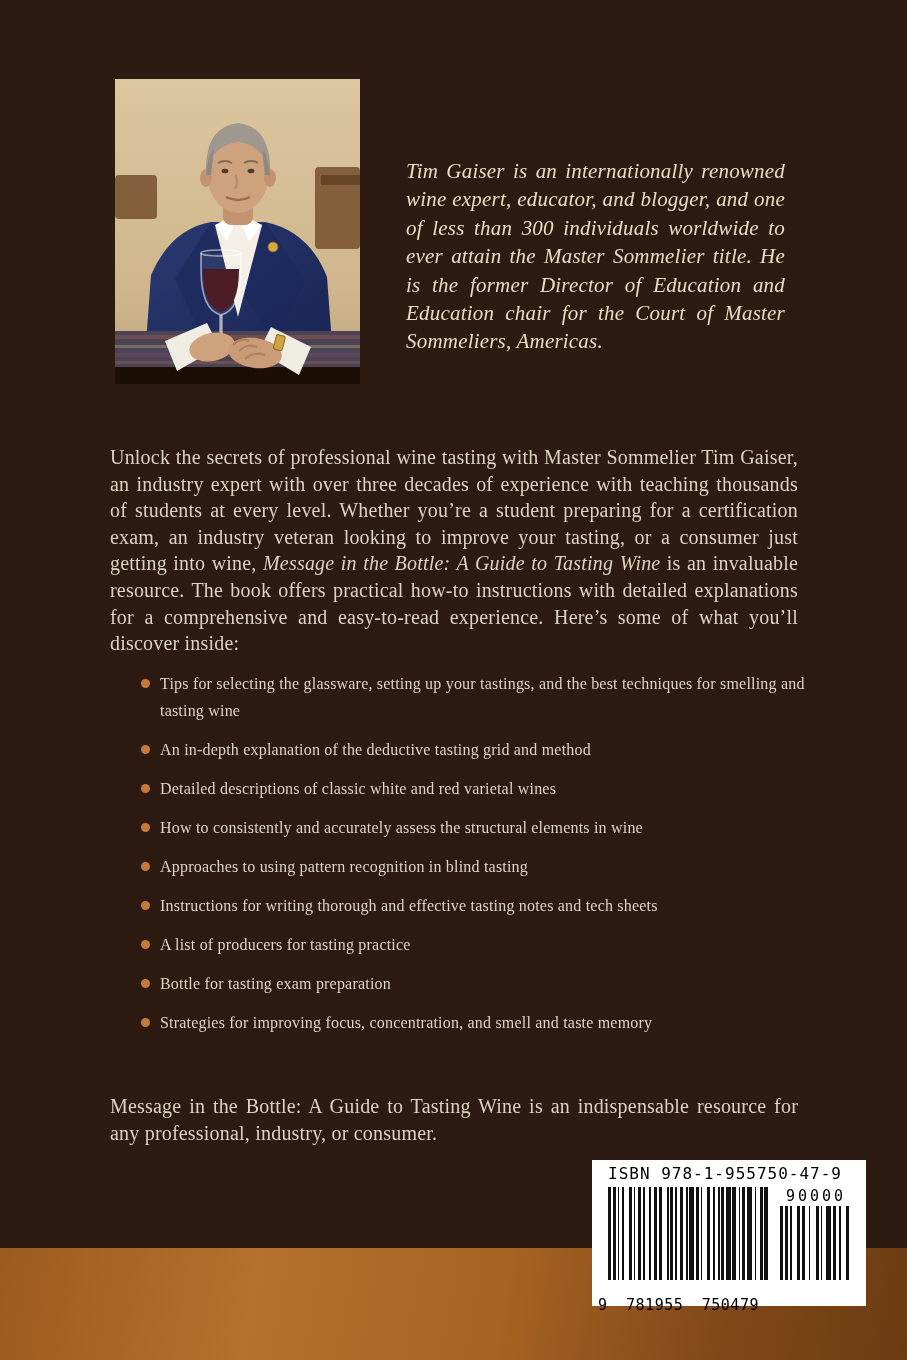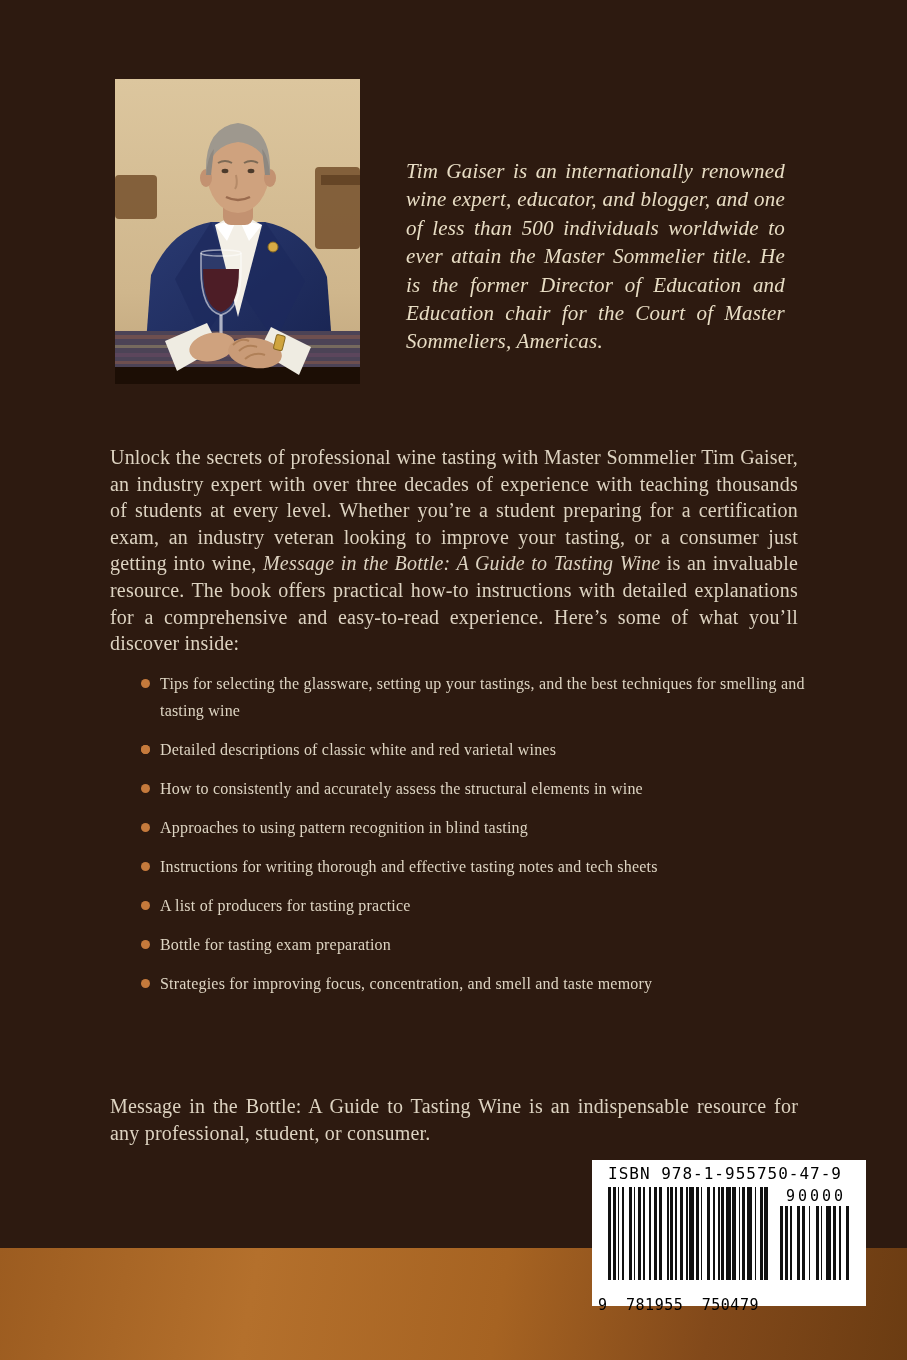--- a/index.html
+++ b/index.html
@@ -146,37 +146,37 @@
 
       <path d="M50,262 L92,244 L104,268 L62,292 Z" fill="#efece2"></path>
       <path d="M196,268 L156,248 L144,272 L184,296 Z" fill="#efece2"></path>
       <ellipse cx="97" cy="268" rx="23" ry="14" fill="#cfa27e" transform="rotate(-12 97 268)"></ellipse>
       <ellipse cx="140" cy="274" rx="27" ry="15" fill="#c99b77" transform="rotate(8 140 274)"></ellipse>
       <path d="M118,266 Q126,258 134,262 M124,272 Q132,264 142,268 M130,280 Q140,272 150,276" stroke="#b08058" stroke-width="2" fill="none"></path>
       <rect x="160" y="256" width="9" height="15" rx="2" fill="#cfa43e" stroke="#8a6a20" stroke-width="1" transform="rotate(14 164 263)"></rect>
     </svg>
   </div>
 
-  <p class="bio">Tim Gaiser is an internationally renowned wine expert, educator, and blogger, and one of less than 500 individuals worldwide to ever attain the Master Sommelier title. He is the former Director of Education and Education chair for the Court of Master Sommeliers, Americas.</p>
+  <p class="bio">Tim Gaiser is an internationally renowned wine expert, educator, and blogger, and one of less than 300 individuals worldwide to ever attain the Master Sommelier title. He is the former Director of Education and Education chair for the Court of Master Sommeliers, Americas.</p>
 
   <p class="description"><span>Unlock the secrets of professional wine tasting with Master Sommelier Tim Gaiser, an industry expert with over three decades of experience with teaching thousands of students at every level. Whether you’re a student preparing for a certification exam, an industry veteran looking to improve your tasting, or a consumer just getting into wine, </span><span class="em">Message in the Bottle: A Guide to Tasting Wine</span><span> is an invaluable resource. The book offers practical how-to instructions with detailed explanations for a comprehensive and easy-to-read experience. Here’s some of what you’ll discover inside:</span></p>
 
   <ul class="bullets">
       <li><span class="dot"></span><span>Tips for selecting the glassware, setting up your tastings, and the best techniques for smelling and tasting wine</span></li>
-      <li><span class="dot"></span></li>
+      <li><span class="dot"></span><span>An in-depth explanation of the deductive tasting grid and method</span></li>
       <li><span class="dot"></span><span>Detailed descriptions of classic white and red varietal wines</span></li>
       <li><span class="dot"></span><span>How to consistently and accurately assess the structural elements in wine</span></li>
       <li><span class="dot"></span><span>Approaches to using pattern recognition in blind tasting</span></li>
       <li><span class="dot"></span><span>Instructions for writing thorough and effective tasting notes and tech sheets</span></li>
       <li><span class="dot"></span><span>A list of producers for tasting practice</span></li>
       <li><span class="dot"></span><span>Bottle for tasting exam preparation</span></li>
       <li><span class="dot"></span><span>Strategies for improving focus, concentration, and smell and taste memory</span></li>
     </ul>
 
-  <p class="closing">Message in the Bottle: A Guide to Tasting Wine is an indispensable resource for any professional, student, or consumer.</p>
+  <p class="closing">Message in the Bottle: A Guide to Tasting Wine is an indispensable resource for any professional, industry, or consumer.</p>
 
   <div class="band"></div>
 
   <div class="logo">
     <svg viewBox="0 0 228 84">
       <g fill="#f3ead7">
         <text x="1" y="54" font-family="Liberation Sans, DejaVu Sans, sans-serif" font-size="34" style="font-variant:small-caps" letter-spacing="1">net</text>
         <text x="88" y="56" font-family="Liberation Sans, DejaVu Sans, sans-serif" font-size="31" font-weight="bold" letter-spacing="0.5">worlding</text>
         <text x="100" y="75" font-family="Liberation Sans, DejaVu Sans, sans-serif" font-size="12.5" letter-spacing="2.5">PUBLISHING</text>
       </g>

